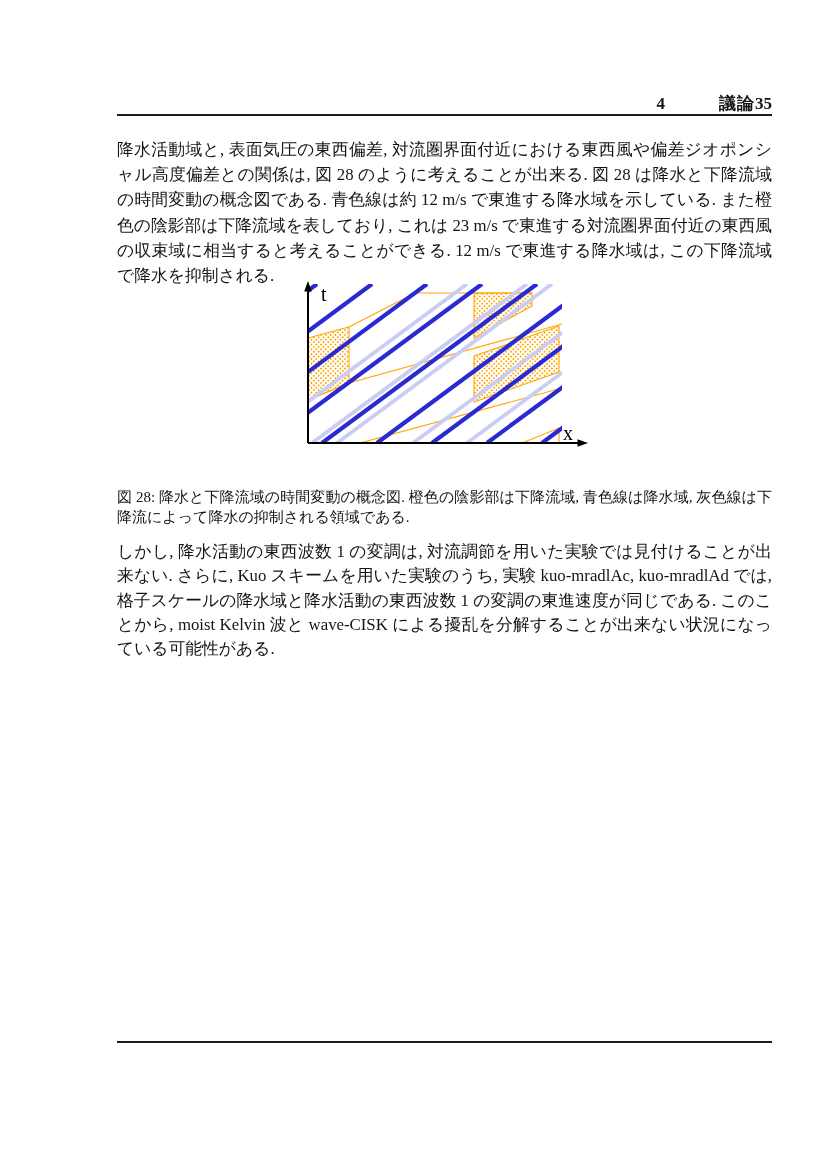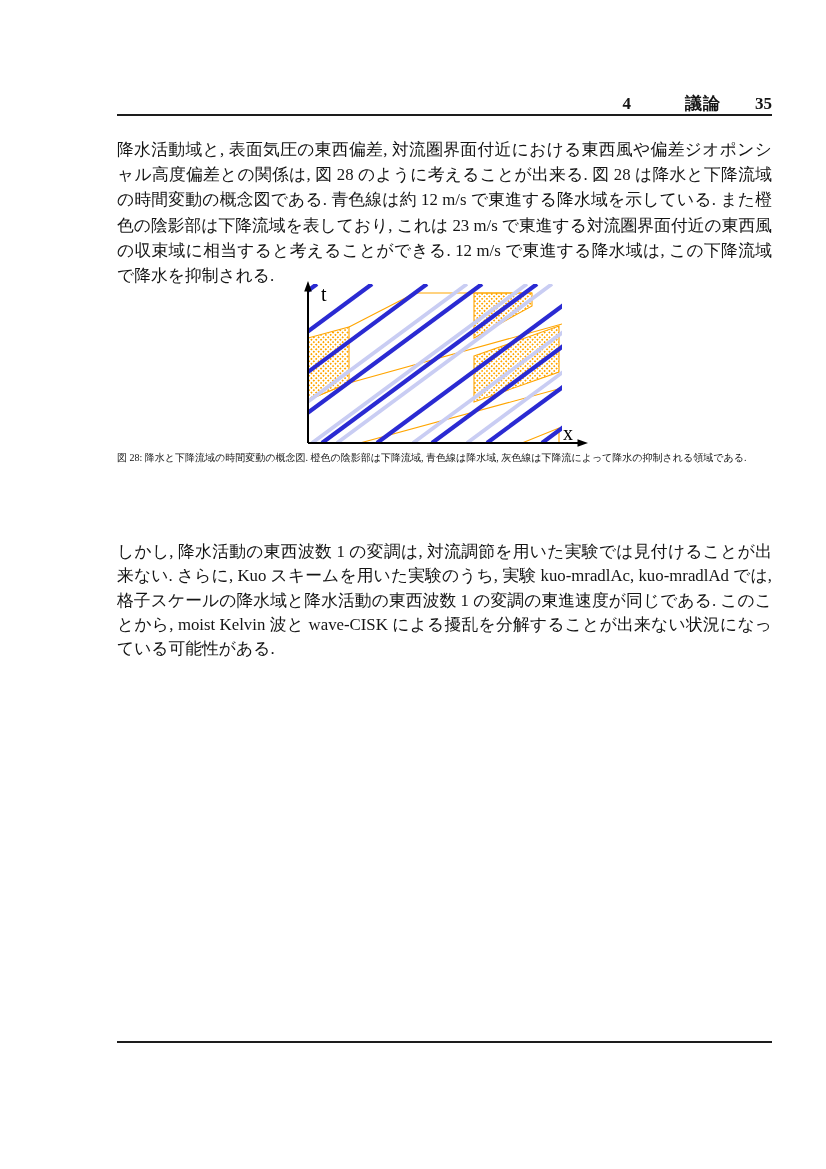--- a/index.html
+++ b/index.html
@@ -8,35 +8,35 @@
     font-family:"Liberation Serif","DejaVu Serif",serif;color:#141414;
     overflow:hidden;
   }
   .pagehead{
     position:absolute;left:117px;top:92px;width:655px;height:20px;
     display:flex;justify-content:flex-end;align-items:baseline;
     font-weight:bold;font-size:17px;
   }
   .pagehead .sec-num{margin-right:13px;}
   .pagehead .sec-title{font-family:"Liberation Sans","DejaVu Sans",sans-serif;letter-spacing:1px;padding-left:41px;}
-  .pagehead .pg{margin-left:34px;}
+  .pagehead .pg{}
   .rule{position:absolute;left:117px;width:655px;height:1.5px;background:#1d1d1d;}
   #head-rule{top:114px;}
   #foot-rule{top:1041px;}
   p.body{
     position:absolute;left:117px;width:655px;margin:0;
     text-align:justify;font-size:16.8px;
   }
   #para-1{top:137px;line-height:25.2px;}
   #para-2{top:540px;line-height:24.3px;}
   #para-3{top:681px;line-height:24.3px;}
   .figwrap{position:absolute;left:117px;top:276px;width:655px;text-align:center;margin:0;}
   .caption{
-    position:absolute;left:117px;top:448px;width:655px;
-    font-size:10px;line-height:19.5px;text-align:justify;
+    position:absolute;left:117px;top:488px;width:655px;
+    font-size:15px;line-height:19.5px;text-align:justify;
   }
   svg text{font-family:"Liberation Serif","DejaVu Serif",serif;}
 </style>
 </head>
 <body>
 
 <div class="page">
 
   <header class="pagehead">
     <span class="sec-num">4</span>

